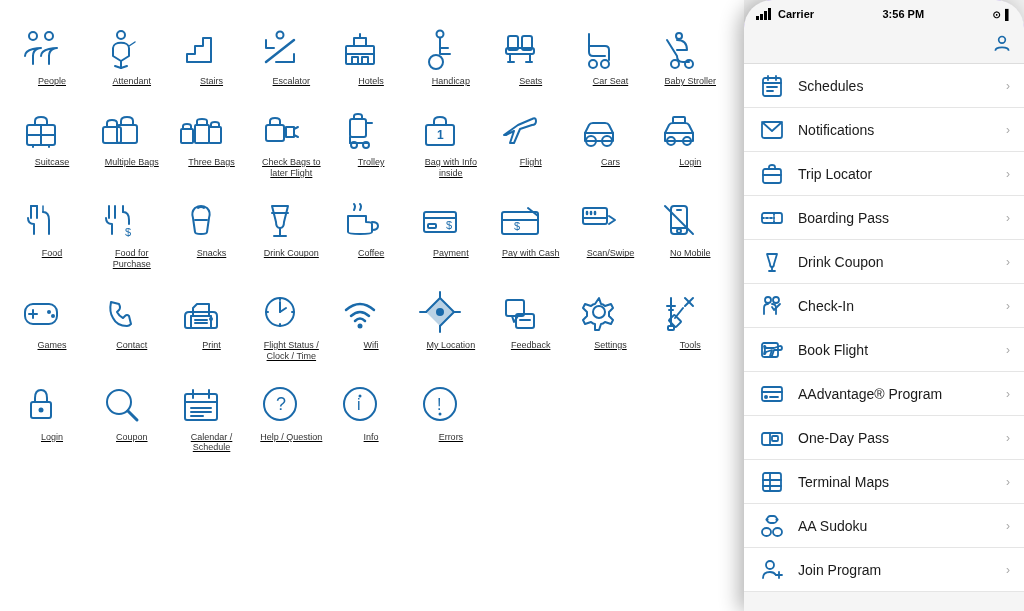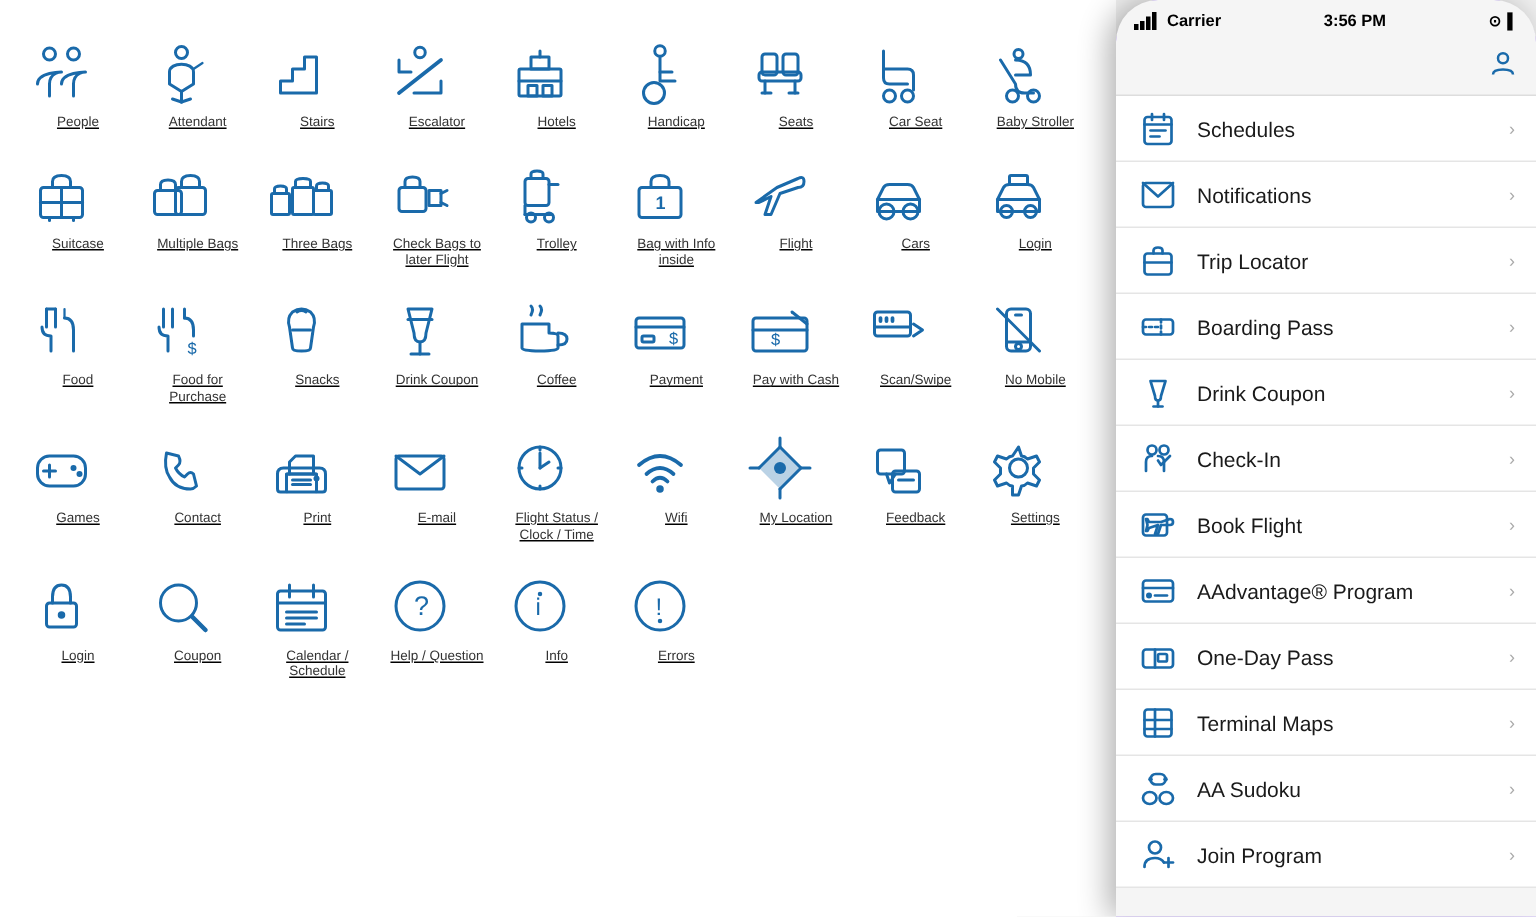--- a/index.html
+++ b/index.html
@@ -559,29 +559,20 @@
             <path d="M6 26 L6 36 Q6 38 8 38 L12 38 L12 26 L32 26 L32 38 L36 38 Q38 38 38 36 L38 26 Q38 22 34 22 L10 22 Q6 22 6 26 Z"></path>
             <circle cx="32" cy="29" r="2" fill="#1a6aaa" stroke="none"></circle>
             <line x1="16" y1="30" x2="28" y2="30"></line>
             <line x1="16" y1="33" x2="28" y2="33"></line>
           </svg>
       </div>
       <span class="icon-label">Print</span>
     </div>
 
 
-    <div class="icon-cell">
-      <div class="icon-svg">
-        <svg viewBox="0 0 44 44">
-            <rect x="6" y="14" width="32" height="22" rx="2"></rect>
-            <polyline points="6,14 22,26 38,14"></polyline>
-          </svg>
-      </div>
-      <span class="icon-label">E-mail</span>
-    </div>
 
     <div class="icon-cell">
       <div class="icon-svg">
         <svg viewBox="0 0 44 44">
             <circle cx="22" cy="22" r="14"></circle>
             <line x1="22" y1="12" x2="22" y2="22"></line>
             <line x1="22" y1="22" x2="28" y2="18"></line>
             <line x1="22" y1="8" x2="22" y2="10"></line>
             <line x1="22" y1="34" x2="22" y2="36"></line>
             <line x1="8" y1="22" x2="10" y2="22"></line>
@@ -634,20 +625,37 @@
     <div class="icon-cell">
       <div class="icon-svg">
         <svg viewBox="0 0 44 44">
             <circle cx="22" cy="22" r="6"></circle>
             <path d="M22 8 L24 14 Q26 14 28 16 L34 14 L36 18 L32 22 Q32 24 32 26 L36 30 L34 34 L28 32 Q26 34 24 34 L22 40 L18 40 L18 34 Q16 34 14 32 L8 34 L6 30 L10 26 Q10 24 10 22 L6 18 L8 14 L14 16 Q16 14 18 14 Z" fill="none" stroke="#1a6aaa" stroke-width="2"></path>
           </svg>
       </div>
       <span class="icon-label">Settings</span>
     </div>
 
+    <div class="icon-cell">
+      <div class="icon-svg">
+        <svg viewBox="0 0 44 44">
+            <line x1="14" y1="8" x2="14" y2="16"></line>
+            <line x1="10" y1="16" x2="18" y2="16"></line>
+            <line x1="14" y1="16" x2="14" y2="20"></line>
+            <line x1="12" y1="20" x2="16" y2="20"></line>
+            <line x1="14" y1="20" x2="14" y2="36"></line>
+            <rect x="11" y="36" width="6" height="4" rx="1"></rect>
+            <line x1="28" y1="8" x2="36" y2="16"></line>
+            <line x1="28" y1="16" x2="36" y2="8"></line>
+            <line x1="26" y1="18" x2="18" y2="28"></line>
+            <rect x="14" y="26" width="8" height="10" rx="1" transform="rotate(-45 18 31)"></rect>
+          </svg>
+      </div>
+      <span class="icon-label">Tools</span>
+    </div>
 
     <div class="icon-cell">
       <div class="icon-svg">
         <svg viewBox="0 0 44 44">
             <rect x="12" y="20" width="20" height="16" rx="2"></rect>
             <path d="M16 20 L16 16 Q16 8 22 8 Q28 8 28 16 L28 20"></path>
             <circle cx="22" cy="28" r="2.5" fill="#1a6aaa" stroke="none"></circle>
           </svg>
       </div>
       <span class="icon-label">Login</span>

